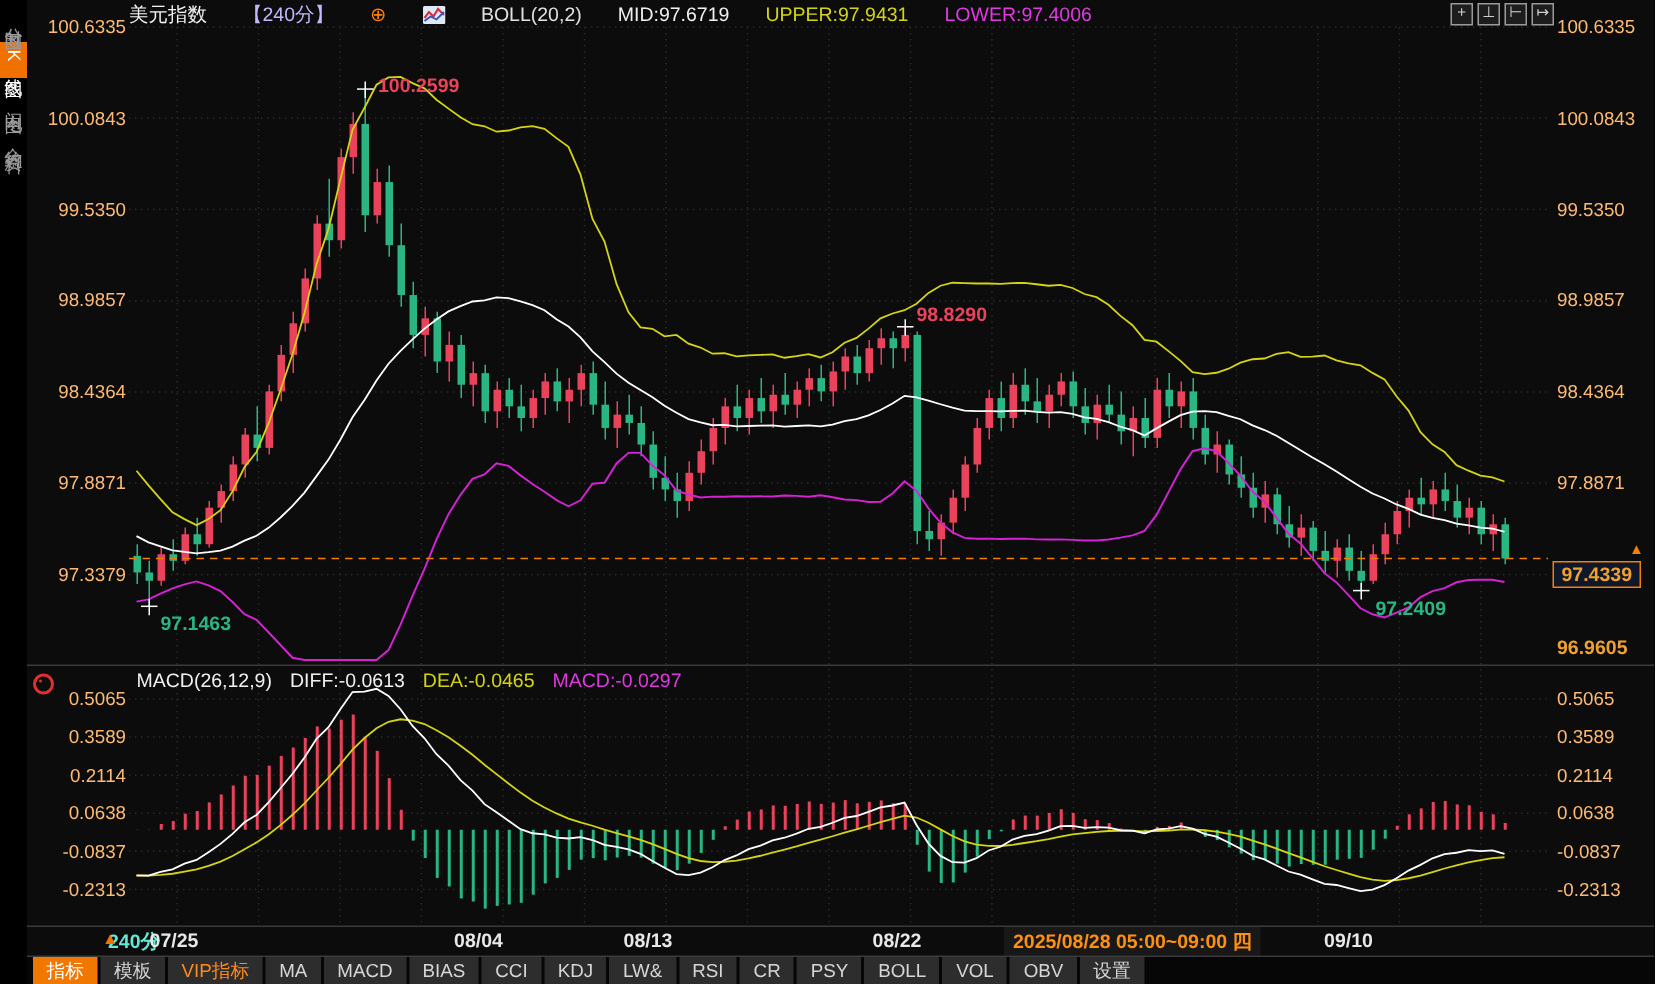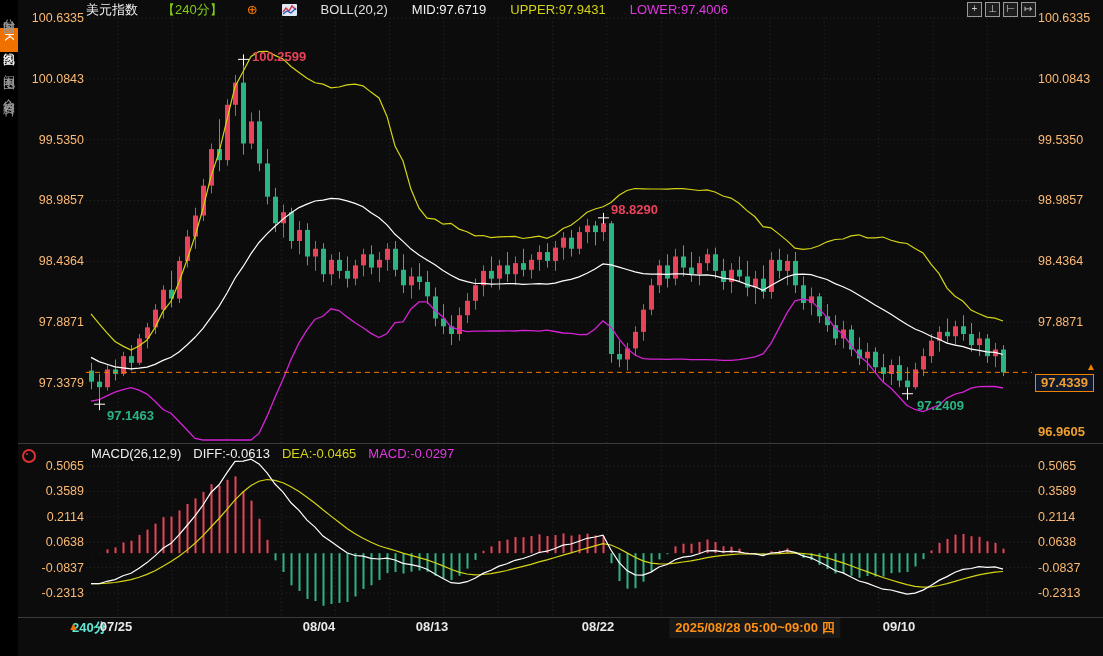--- a/index.html
+++ b/index.html
@@ -7,21 +7,21 @@
        font-family:"Liberation Sans","DejaVu Sans",sans-serif;color:#e8e8e8;-webkit-font-smoothing:antialiased;}
   
   .sidebar{position:absolute;left:0;top:0;width:18px;height:656px;background:#000;z-index:7;}
   .side-tab{writing-mode:vertical-lr;width:18px;margin:4px 0 8px 0;padding:5px 0;
             font-size:12px;line-height:18px;color:#9a9a9a;text-align:center;cursor:pointer;letter-spacing:2px;}
   .side-tab.active{background:#f07000;color:#fff;}
   .side-corner{position:absolute;left:0;top:640px;width:14px;height:14px;background:#2a2a2a;border:1px solid #555;}
   
   .header{position:absolute;left:86px;top:1px;height:17px;display:flex;align-items:center;gap:24px;z-index:6;font-size:13px;white-space:nowrap;}
   .t-sym{color:#f2f2f2;}
-  .t-period{color:#84cc16;}
+  .t-period{color:#c4b5fd;}
   .t-plus{color:#ff7e00;font-size:13px;cursor:pointer;}
   .t-chartico{display:inline-block;width:15px;height:12px;cursor:pointer;}
   .t-boll{color:#e0e0e0;}
   .t-mid{color:#f0f0f0;}
   .t-upper{color:#d4d415;}
   .t-lower{color:#e238e2;}
   .hdr-icons{position:absolute;left:967px;top:2px;display:flex;gap:3px;z-index:6;}
   .iconbtn{width:13px;height:13px;border:1px solid #9a9a9a;background:#1d1d1d;color:#d0d0d0;
            font-size:10px;line-height:12px;text-align:center;cursor:pointer;}
   
@@ -512,20 +512,38 @@
       <span class="xdate" style="left: 271px; margin-left: 48px;">08/04</span>
       <span class="xdate" style="left: 432px;">08/13</span>
       <span class="xdate" style="left: 598px;">08/22</span>
       <span class="xdate" style="left: 899px;">09/10</span>
     </div>
 
   <div class="price-box" id="price-box" style="top: 374.356px;">97.4339</div>
   <div class="price-arrow" id="price-arrow" style="top: 361.356px;">▲</div>
   <div class="low-label">96.9605</div>
 
+  <div class="toolbar" id="toolbar">
+      <div class="tb-item active">指标</div>
+      <div class="tb-item">模板</div>
+      <div class="tb-item vip">VIP指标</div>
+      <div class="tb-item">MA</div>
+      <div class="tb-item">MACD</div>
+      <div class="tb-item">BIAS</div>
+      <div class="tb-item">CCI</div>
+      <div class="tb-item">KDJ</div>
+      <div class="tb-item">LW&amp;</div>
+      <div class="tb-item">RSI</div>
+      <div class="tb-item">CR</div>
+      <div class="tb-item">PSY</div>
+      <div class="tb-item">BOLL</div>
+      <div class="tb-item">VOL</div>
+      <div class="tb-item">OBV</div>
+      <div class="tb-item">设置</div>
+    </div>
 
 <div class="tick tickL" style="top: 10px;">100.6335</div>
     <div class="tick tickR" style="top: 10px;">100.6335</div>
     <div class="tick tickL" style="top: 70.8239px;">100.0843</div>
     <div class="tick tickR" style="top: 70.8239px;">100.0843</div>
     <div class="tick tickL" style="top: 131.659px;">99.5350</div>
     <div class="tick tickR" style="top: 131.659px;">99.5350</div>
     <div class="tick tickL" style="top: 192.494px;">98.9857</div>
     <div class="tick tickR" style="top: 192.494px;">98.9857</div>
     <div class="tick tickL" style="top: 253.329px;">98.4364</div>

